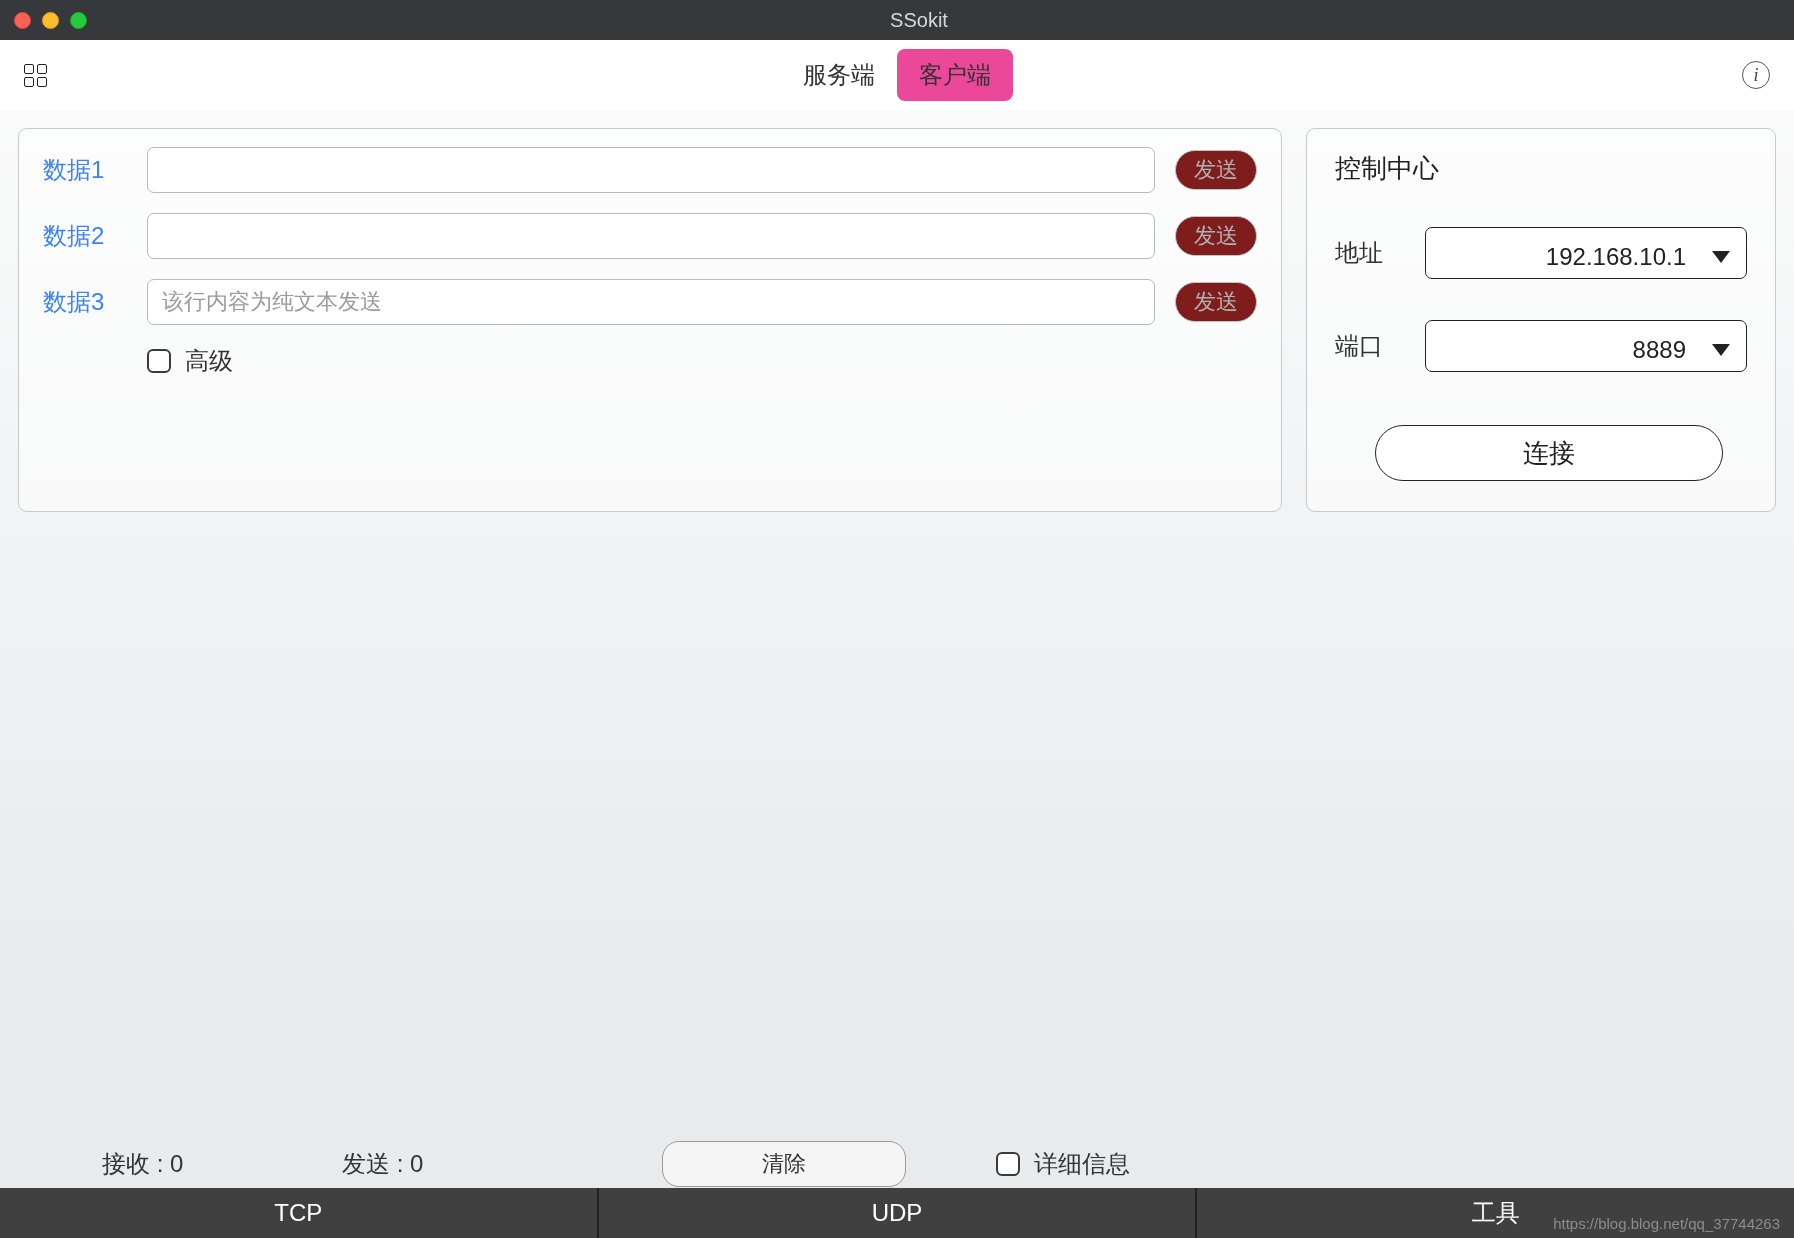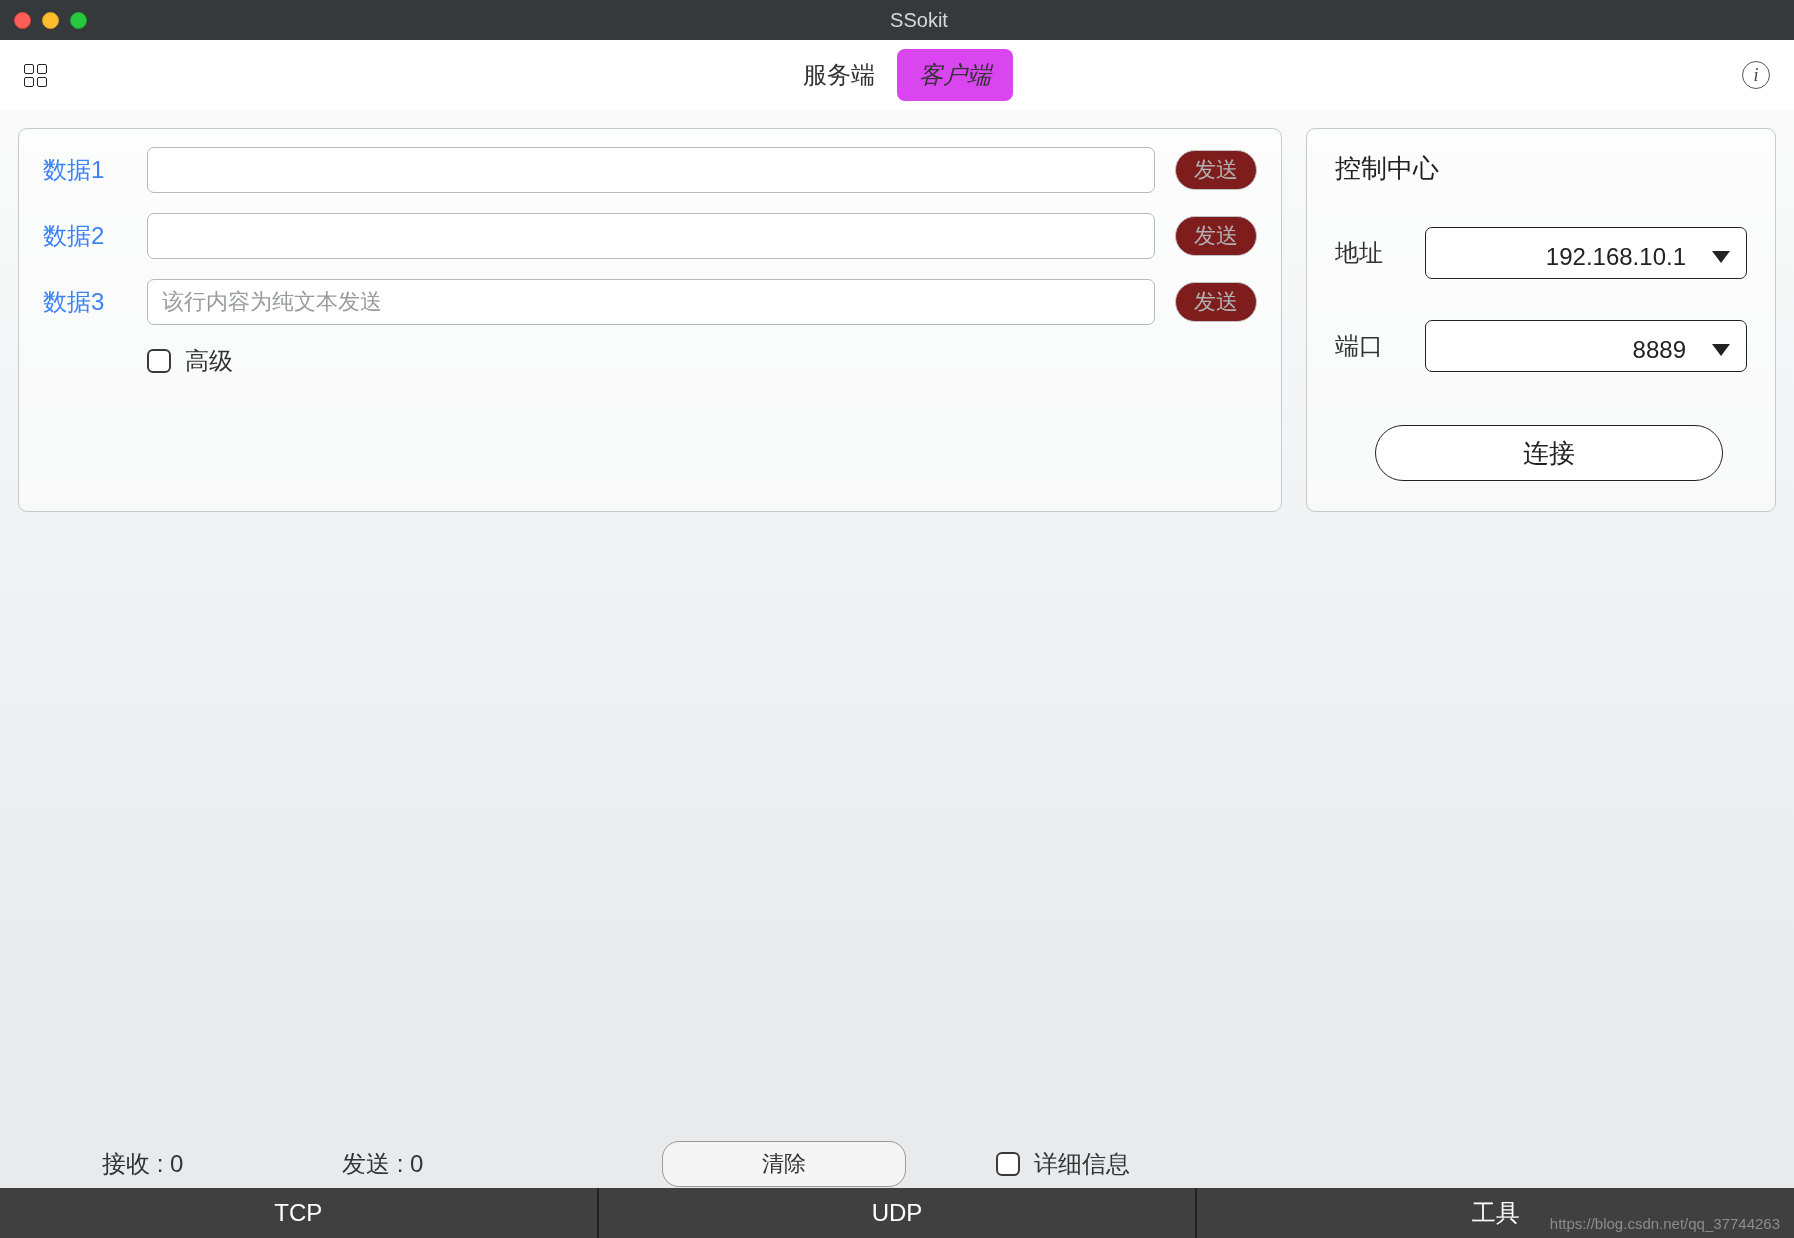--- a/index.html
+++ b/index.html
@@ -11,21 +11,21 @@
 .tl.red { background:#ff5f57; border:1px solid #e24640; }
 .tl.yel { background:#ffbd2e; border:1px solid #dfa023; }
 .tl.grn { background:#28c940; border:1px solid #1dad2c; }
 .title { position:absolute; left:50%; transform:translateX(-50%); color:#d7d8d9; font-size:20px;margin-left:22px; }
 
 .toolbar { height:70px; display:flex; align-items:center; justify-content:center; position:relative; background:#fff; }
 .grid-icon { position:absolute; left:20px; width:30px; height:30px; display:flex; flex-wrap:wrap; gap:3px; align-content:center; justify-content:center; }
 .grid-icon span { width:10px; height:10px; border:1.5px solid #222; border-radius:2px; }
 .tabs { display:flex; }
 .tab { padding:10px 22px; font-size:24px; color:#333; border-radius:8px; cursor:pointer; }
-.tab.active { background:#d946ef;font-style:italic; }
+.tab.active { background:#ec4899; }
 .info-icon { position:absolute; right:24px; width:28px; height:28px; border:1.5px solid #555; border-radius:50%; display:flex; align-items:center; justify-content:center; font-style:italic; font-size:18px; color:#444; font-family:Georgia,serif; }
 
 .content { display:flex; padding:18px 18px 0 18px; gap:24px; }
 .panel { border:1.5px solid #c8c9cb; border-radius:9px; background:rgba(255,255,255,0.5); }
 .left-panel { flex:1; padding:18px 24px 22px 24px; display:flex; flex-direction:column; gap:20px; }
 .row { display:flex; align-items:center; gap:20px; }
 .row-label { width:84px; font-size:24px; color:#3b82f6; }
 .row input[type=text] { flex:1; height:46px; border:1.5px solid #b8b9bb; border-radius:7px; padding:0 14px; font-size:22px; color:#333; background:#fff; }
 .row input[type=text]::placeholder { color:#9a9b9d; }
 .send-btn { width:82px; height:40px; border:1.5px solid #c2c3c5; border-radius:20px; background:#7f1d1d; color:#b0b1b3; font-size:22px; display:flex; align-items:center; justify-content:center; }
@@ -137,15 +137,15 @@
     <div class="chk"></div>
     <div>详细信息</div>
   </div>
 </div>
 
 <div class="bottom-tabs">
   <div class="btab">TCP</div>
   <div class="btab">UDP</div>
   <div class="btab">
     <span>工具</span>
-    <span class="watermark">https://blog.csdn.net/qq_37744263</span>
+    <span class="watermark">https://blog.blog.net/qq_37744263</span>
   </div>
 </div>
 
 </body></html>

